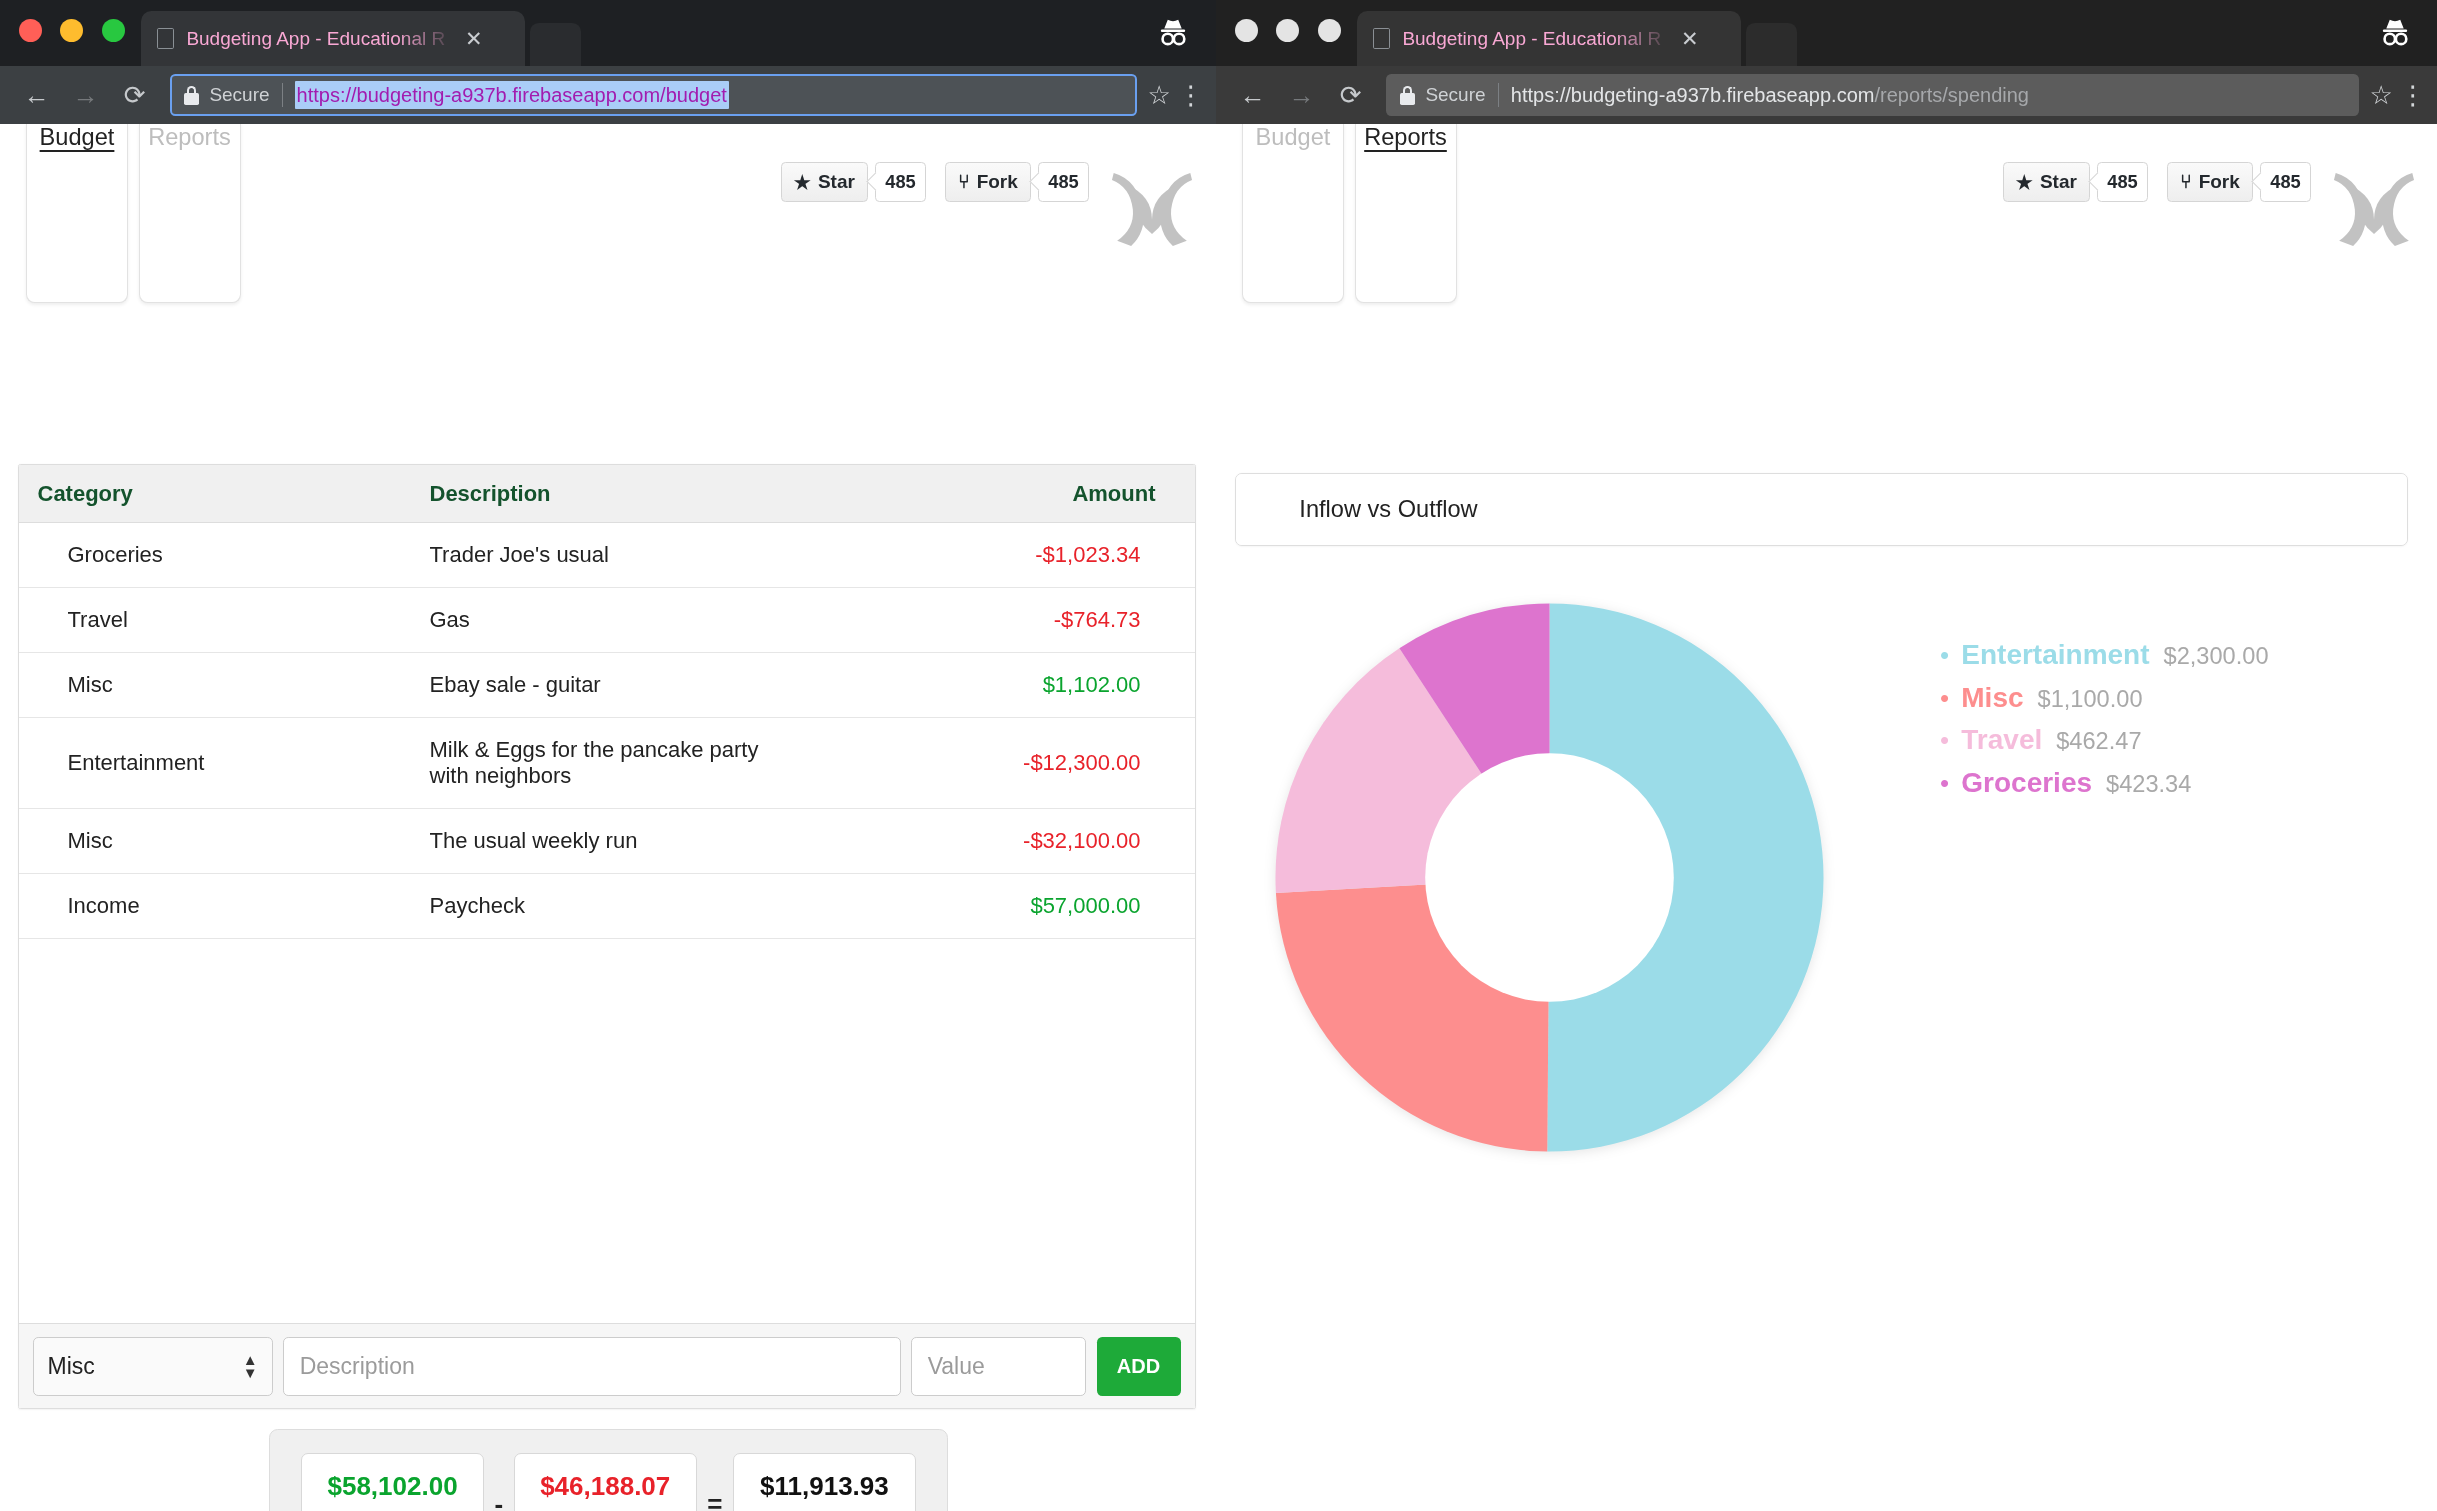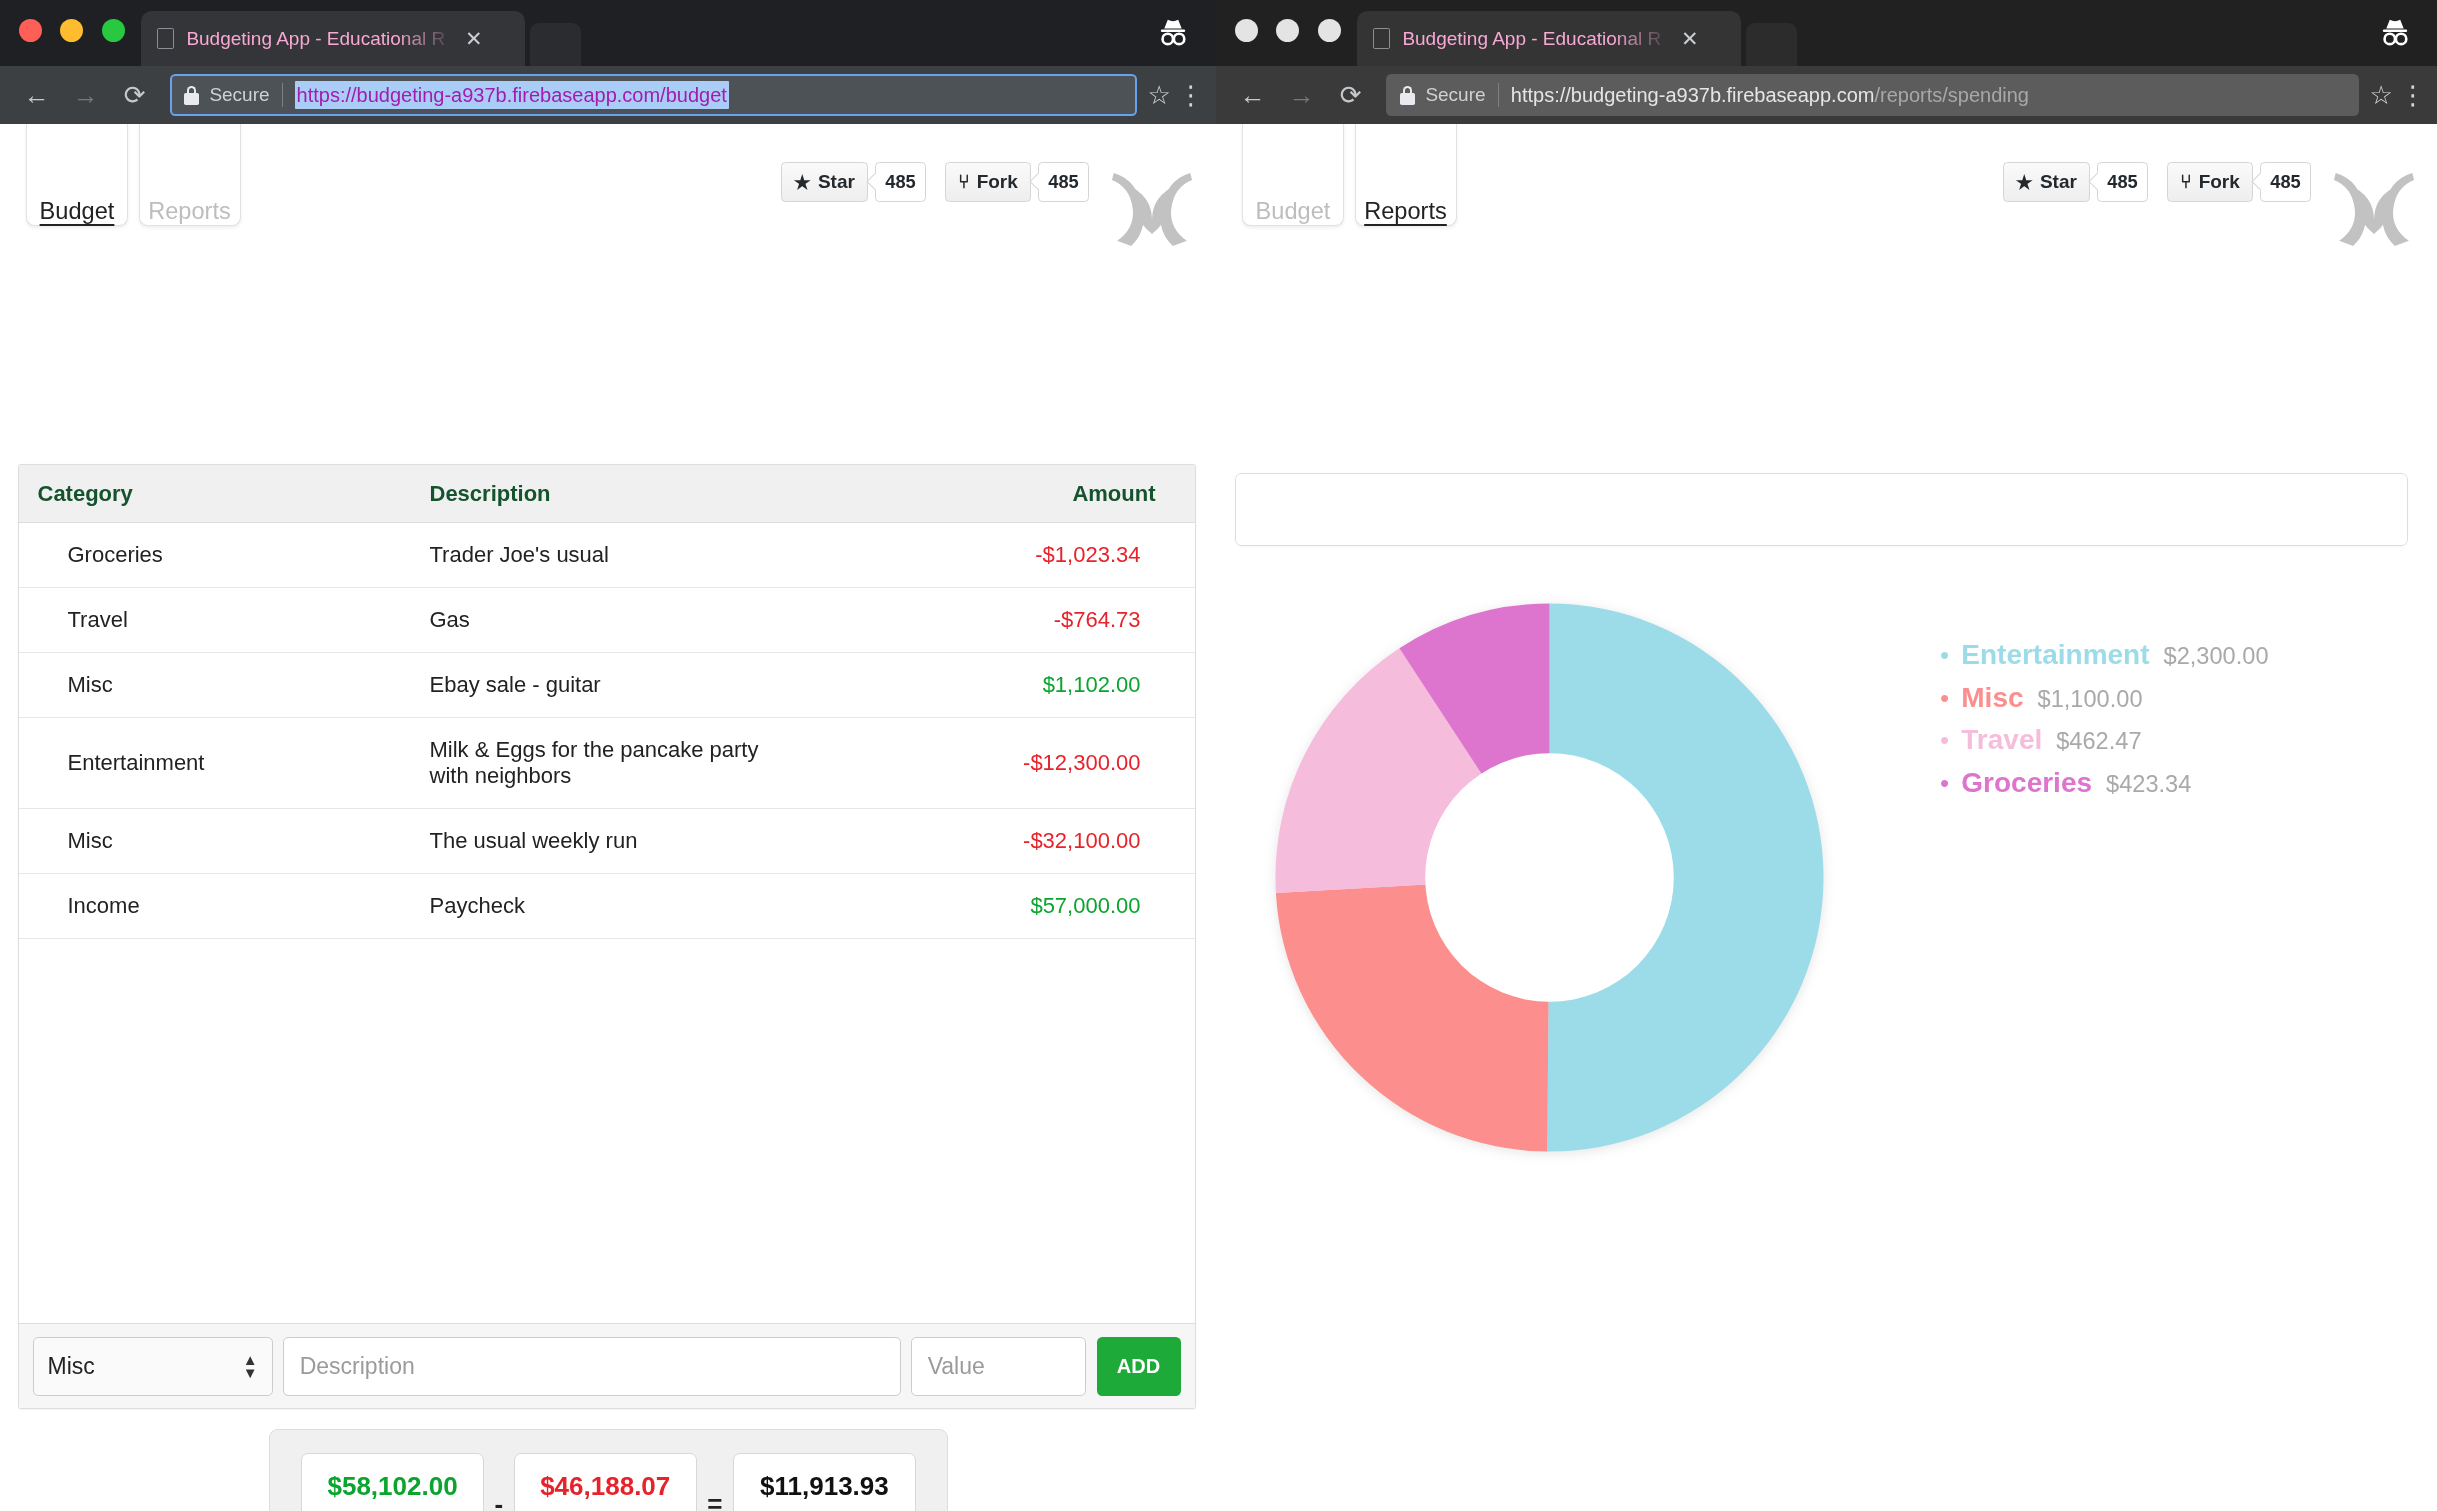--- a/index.html
+++ b/index.html
@@ -83,23 +83,23 @@
 
   .star-btn { color:#d3d6d9; font-size: 26px; margin-right: 7px; }
   .menu-dots { color:#d3d6d9; font-size: 26px; letter-spacing: 0; width: 26px; text-align:center;}
 
   
   .page { position: relative; height: calc(1511px - 124px); background: #fff; overflow:hidden; }
 
   .app-header { position: relative; height: 154px; }
   .navtabs { position: absolute; left: 26px; top: 0; display: flex; }
   .navtab {
-    width: 102px; height: 102px; background:#fff; border:0.9px solid #e2e2e2;
+    width: 102px; height: 179px; background:#fff; border:0.9px solid #e2e2e2;
     border-top: none; border-radius: 0 0 8.7px 8.7px;
-    display:flex; align-items:flex-end; justify-content:center;
+    display:flex; align-items:flex-start; justify-content:center;
     box-shadow: 0 1.7px 3.5px rgba(0,0,0,0.07);
     margin-right: 10.5px;
   }
   .navtab span { font-size: 23.6px; }
   .navtab.active span { color:#222; text-decoration: underline; text-underline-offset: 5.2px; }
   .navtab.inactive span { color:#bdbdbd; }
 
   .repo-actions { position:absolute; right: 127px; top: 38px; display:flex; align-items:center; }
   .ra-group { display:flex; align-items:center; margin-left: 19px; }
   .ra-btn {
@@ -446,20 +446,21 @@
               <path d="M10 8 Q38 16 44 52 Q47 76 30 92 L14 86 Q34 72 32 50 Q29 24 8 16 Z"></path>
               <path d="M98 8 Q70 16 64 52 Q61 76 78 92 L94 86 Q74 72 76 50 Q79 24 100 16 Z"></path>
               <path d="M26 22 Q54 34 54 62 L54 78 Q38 66 32 44 Z"></path>
               <path d="M82 22 Q54 34 54 62 L54 78 Q70 66 76 44 Z"></path>
             </g>
           </svg>
         </div>
       </div>
 
       <div class="report-tabs">
+        <div class="rtab inactive">Inflow vs Outflow</div>
         <div class="rtab-rest"></div>
       </div>
 
       <div class="donut-wrap">
         <svg class="donut" viewBox="0 0 200 200">
           <g id="donut-slices">
               <path d="M 100 100 L 100 3 A 97 97 0 1 1 99.20763153085632 196.99676361719037 Z" fill="#9bdce8"></path>
               <path d="M 100 100 L 99.20763153085632 196.99676361719037 A 97 97 0 0 1 3.1532520289059818 105.45045020373512 Z" fill="#fd8e8e"></path>
               <path d="M 100 100 L 3.1532520289059818 105.45045020373512 A 97 97 0 0 1 46.86213937245296 18.849721085338302 Z" fill="#f5bcdb"></path>
               <path d="M 100 100 L 46.86213937245296 18.849721085338302 A 97 97 0 0 1 99.99999999999999 3 Z" fill="#dd74ce"></path>

